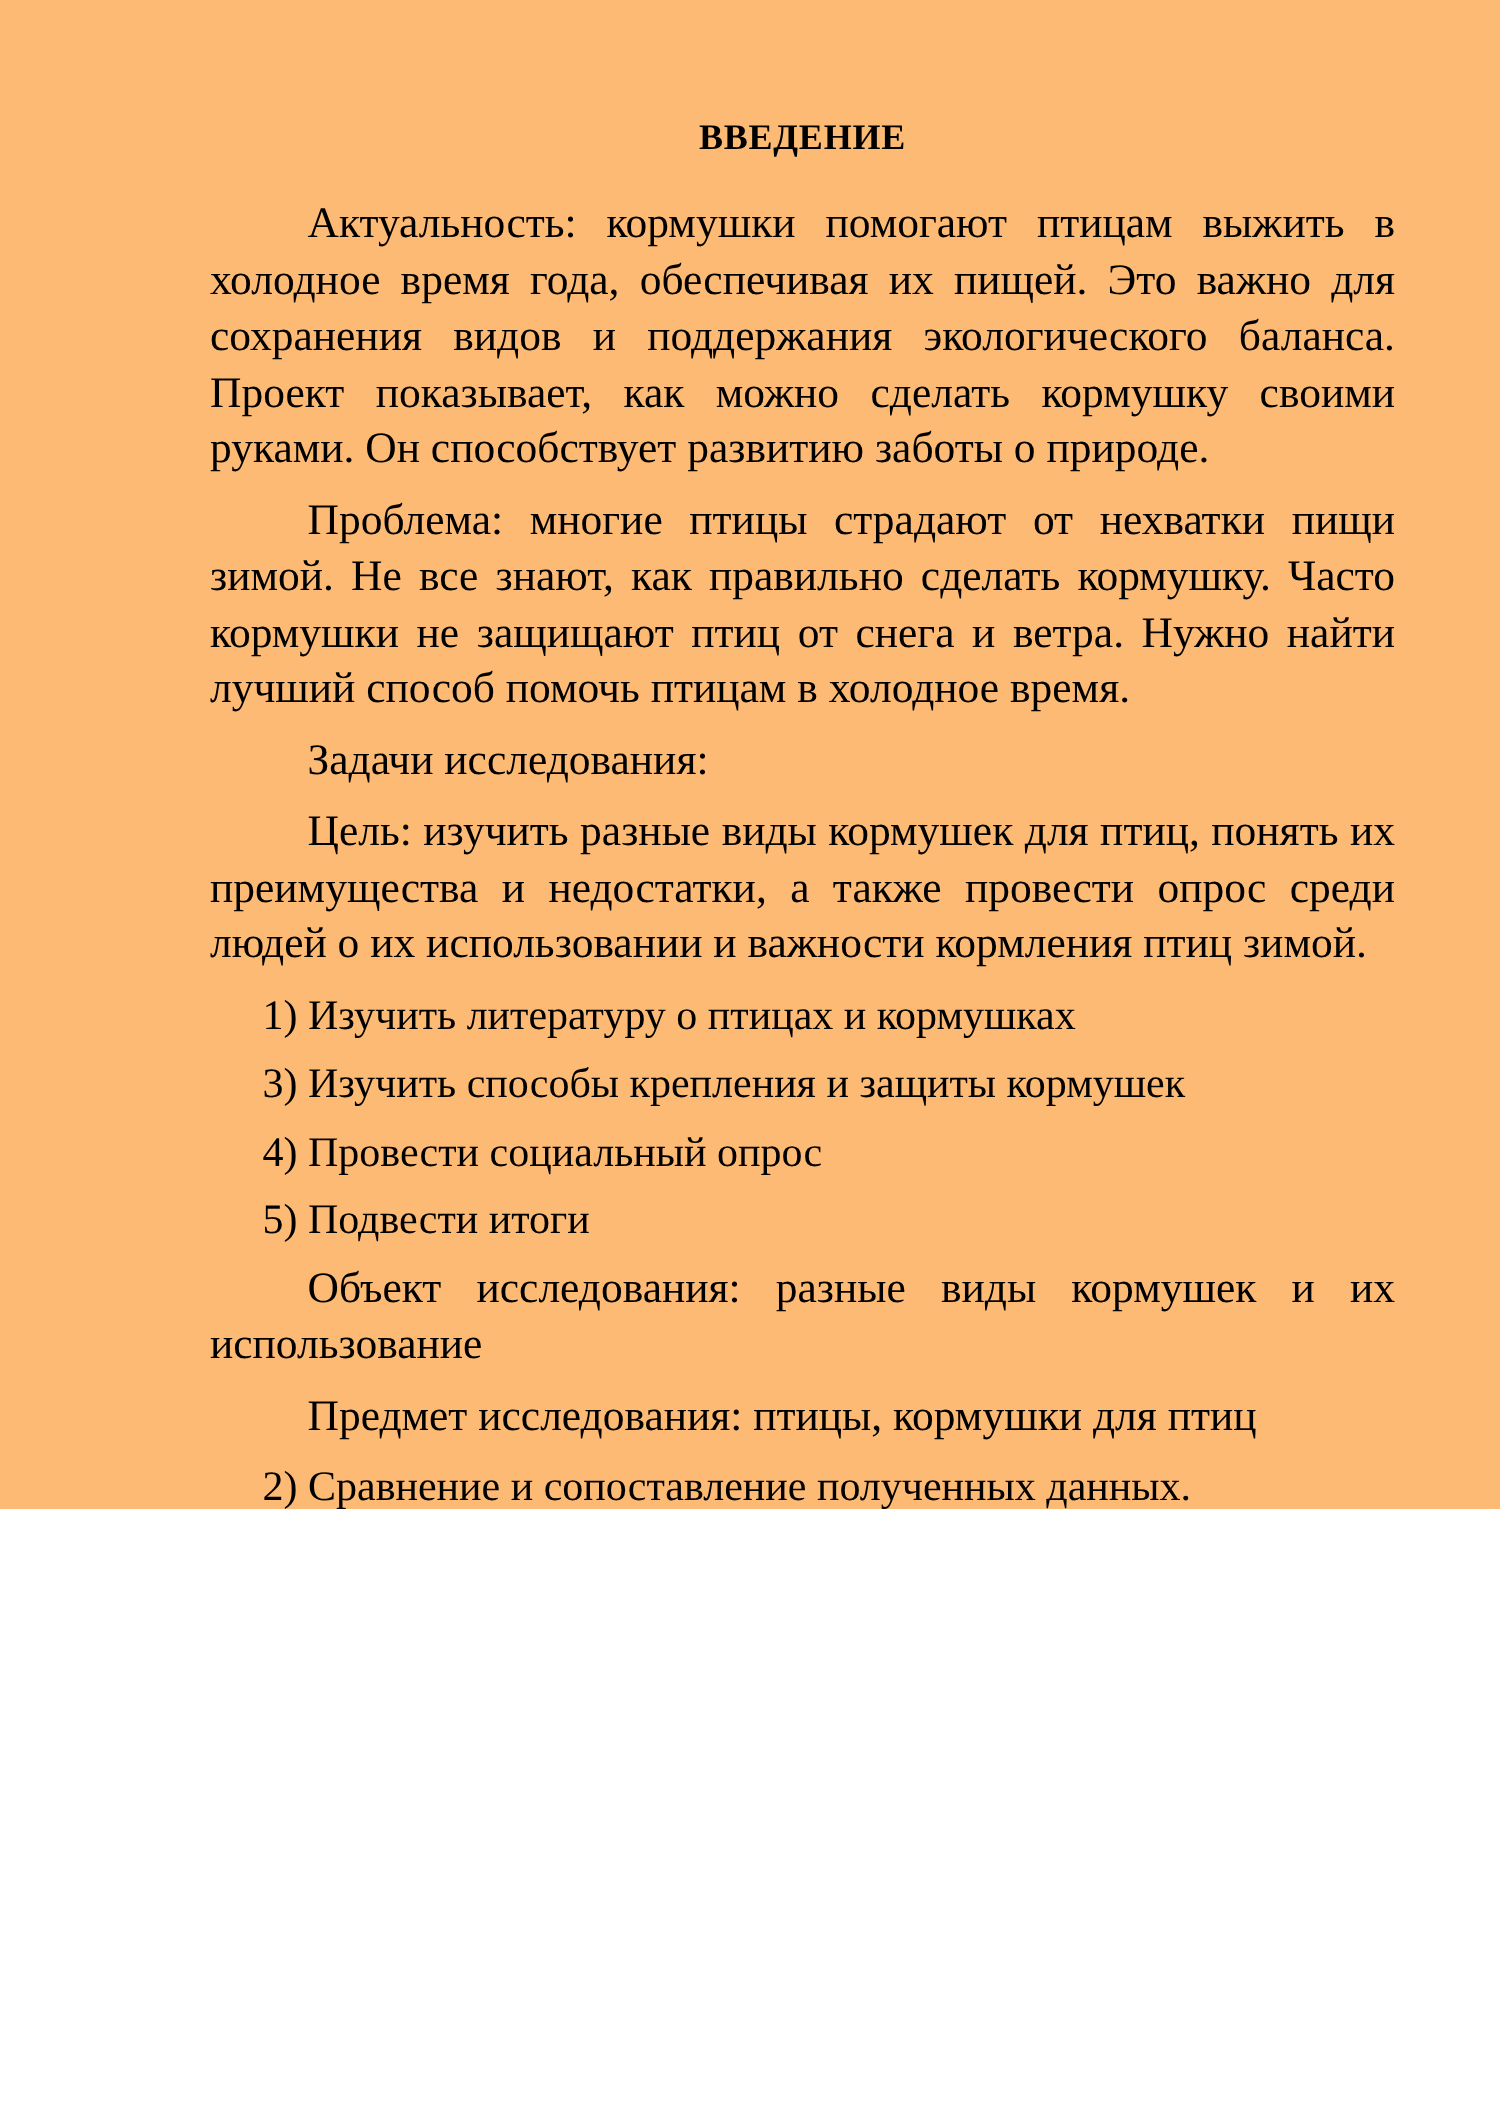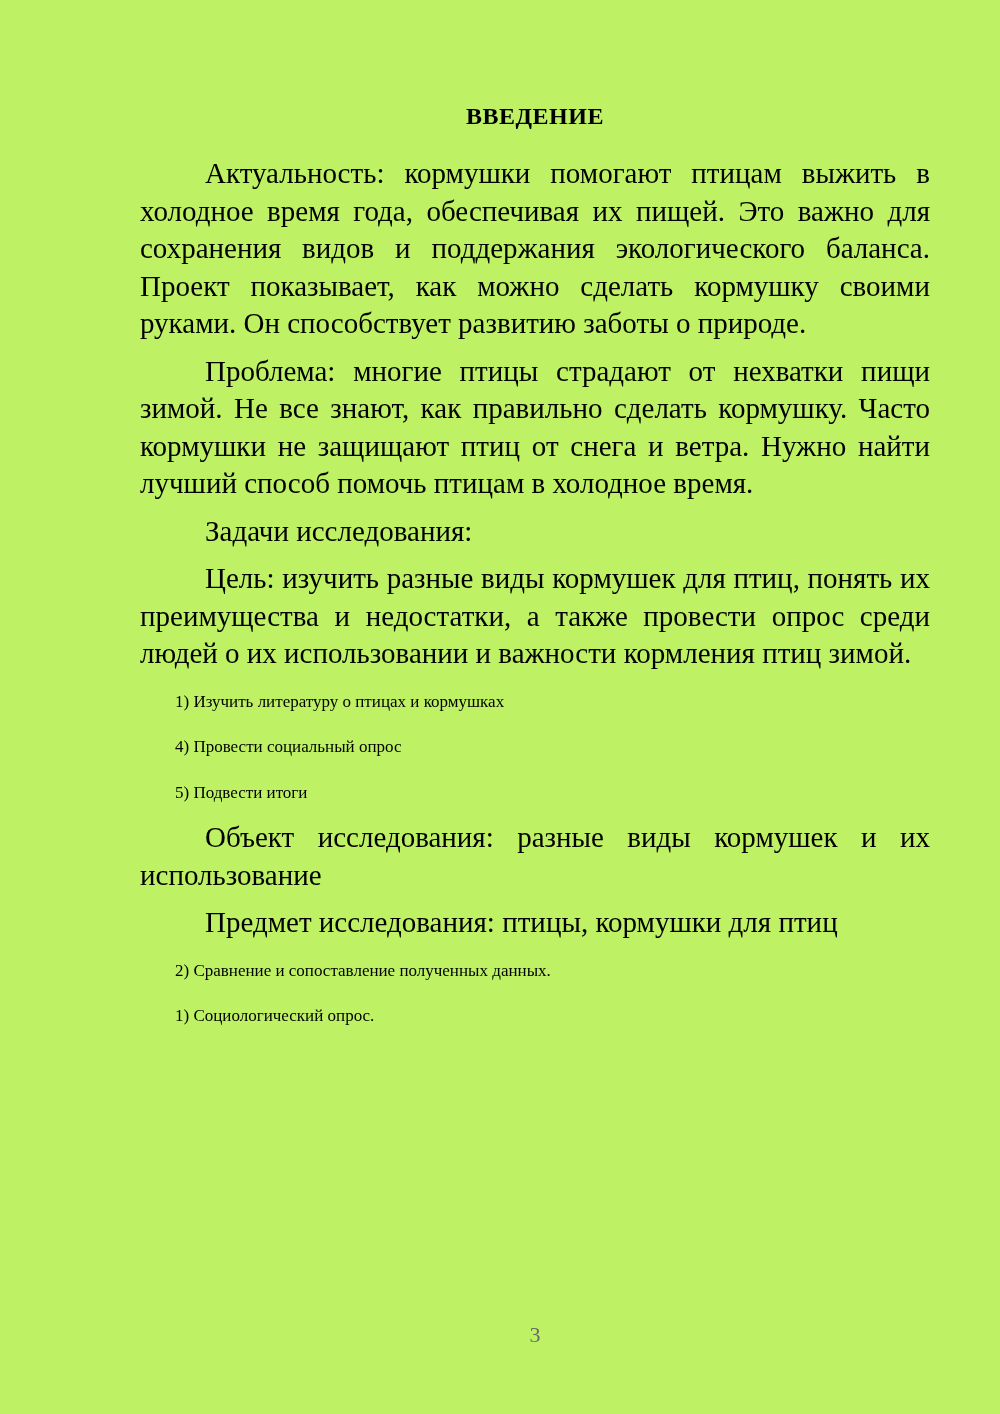--- a/index.html
+++ b/index.html
@@ -4,43 +4,43 @@
 <style>
   * { margin: 0; padding: 0; box-sizing: border-box; }
   html, body { background: #ffffff; }
   body {
     font-family: "Liberation Serif", "DejaVu Serif", serif;
     color: #000000;
   }
   .page {
     position: relative;
     width: 1000px;
-    height: 1414px;
+    height: 1006px;
     margin: 0 auto;
-    background: #bef264;
-    padding: 100px 70px 0 140px; 
+    background: #fdba74;
+    padding: 76px 70px 0 140px; 
     overflow: hidden;
   }
   .doc-title {
     font-size: 24px;
     font-weight: bold;
     text-align: center;
     line-height: 32px;
     margin-bottom: 23px;
     letter-spacing: 0.5px;
   }
   .para {
     font-size: 29px;
     line-height: 37.5px;
     text-align: justify;
     text-indent: 65px;
     margin-bottom: 10px;
   }
   .list-item {
-    font-size: 17px;
+    font-size: 28px;
     line-height: 37.5px;
     text-align: left;
     margin-left: 35px;
     margin-bottom: 8px;
   }
   .page-number {
     position: absolute;
     top: 1322px;
     left: 140px;
     width: 790px;
@@ -59,20 +59,21 @@
   <p class="para">Актуальность: кормушки помогают птицам выжить в холодное время года, обеспечивая их пищей. Это важно для сохранения видов и поддержания экологического баланса. Проект показывает, как можно сделать кормушку своими руками. Он способствует развитию заботы о природе.</p>
 
   <p class="para">Проблема: многие птицы страдают от нехватки пищи зимой. Не все знают, как правильно сделать кормушку. Часто кормушки не защищают птиц от снега и ветра. Нужно найти лучший способ помочь птицам в холодное время.</p>
 
   <p class="para">Задачи исследования:</p>
 
   <p class="para">Цель: изучить разные виды кормушек для птиц, понять их преимущества и недостатки, а также провести опрос среди людей о их использовании и важности кормления птиц зимой.</p>
 
   <div>
     <p class="list-item">1) Изучить литературу о птицах и кормушках</p>
+    <p class="list-item">3) Изучить способы крепления и защиты кормушек</p>
     <p class="list-item">4) Провести социальный опрос</p>
     <p class="list-item">5) Подвести итоги</p>
   </div>
 
   <p class="para">Объект исследования: разные виды кормушек и их использование</p>
 
   <p class="para">Предмет исследования: птицы, кормушки для птиц</p>
 
 
 

